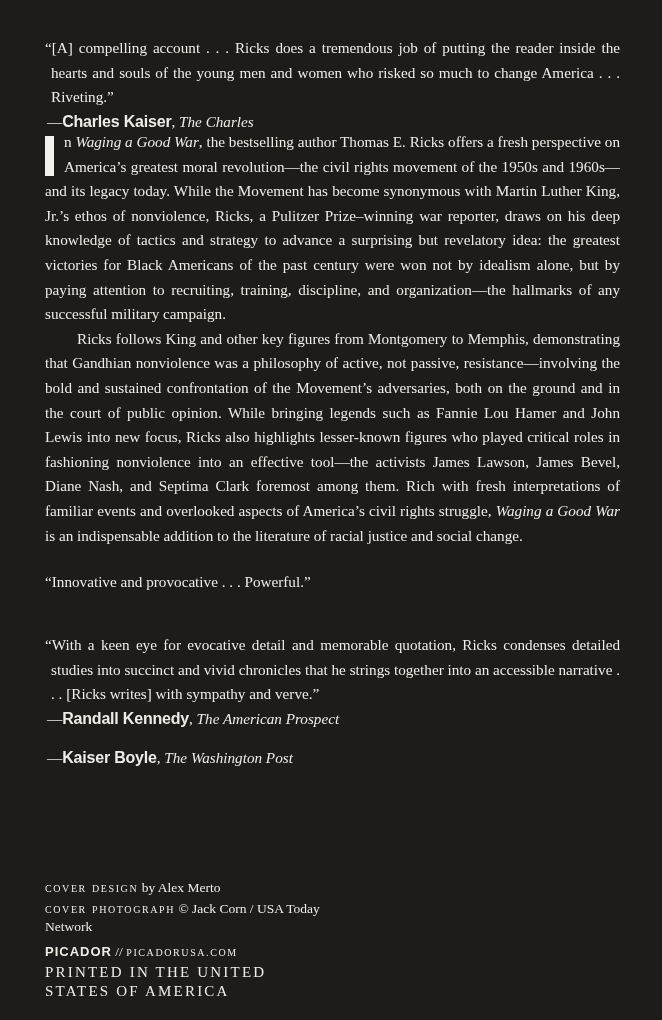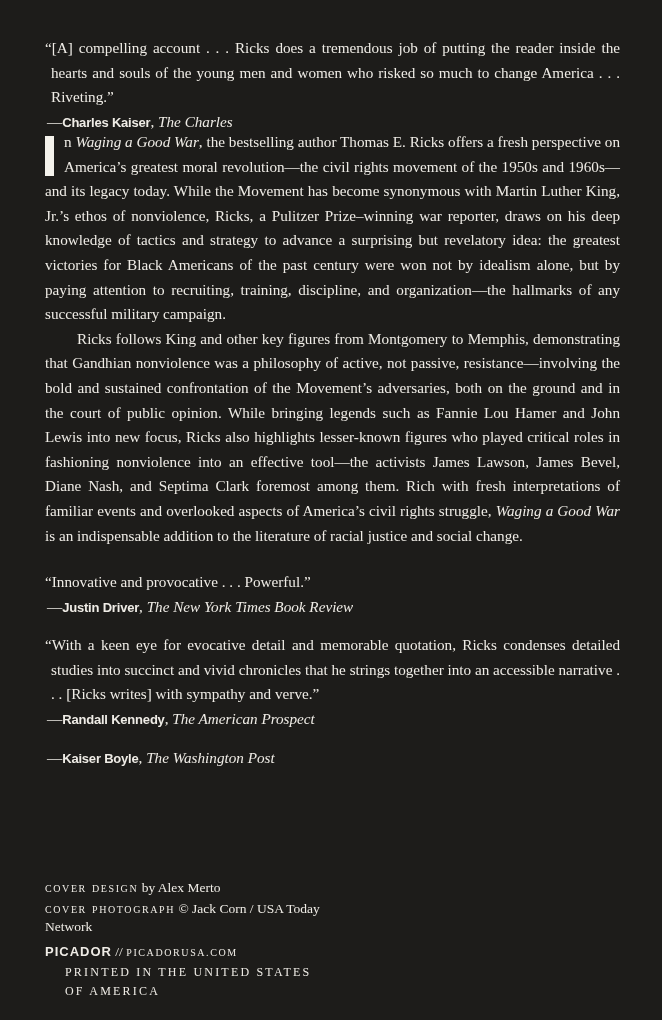--- a/index.html
+++ b/index.html
@@ -7,53 +7,52 @@
     width: 662px; height: 1020px; overflow: hidden;
     background: #1d1c1a;
     color: #efece6;
     font-family: "Liberation Serif", "DejaVu Serif", serif;
   }
   .page { position: relative; width: 662px; height: 744px; }
   .block { position: absolute; left: 45px; width: 575px; }
   .quote { font-size: 15.2px; line-height: 24.5px; }
   .quote .q-text { margin: 0; text-indent: -6px; padding-left: 6px; text-align: justify; text-align-last: left; }
   .quote .attr { margin: 0; padding-left: 2px; }
-  .attr .name { font-family: "Liberation Sans", "DejaVu Sans", sans-serif; font-weight: bold; font-size: 13px; letter-spacing: -0.2px; }
+  .attr .name { font-family: "Liberation Sans", "DejaVu Sans", sans-serif; font-weight: bold; font-size: 16px; letter-spacing: -0.2px; }
   .attr .pub { font-style: italic; }
   .body { font-size: 15.2px; line-height: 24.6px; text-align: justify; }
   .body p { margin: 0; }
   .body p.indent { text-indent: 32px; }
   .dropcap {
     float: left; width: 9px; height: 40px; background: #f4f2ec;
     margin: 6px 10px 0 0;
   }
   .credits { font-size: 13.5px; line-height: 18.5px; }
   .credits .sc { font-variant: small-caps; letter-spacing: 1.6px; font-size: 14px; }
   .credits .picador { font-family: "Liberation Sans", "DejaVu Sans", sans-serif; font-weight: bold; letter-spacing: 1px; font-size: 13px; }
   .credits .site { letter-spacing: 1.6px; font-size: 10px; text-transform: uppercase; }
-  .credits .printed { letter-spacing: 2.2px; font-size: 12px; text-transform: uppercase; margin-left: 20px; }
+  .credits .printed { letter-spacing: 2.2px; font-size: 15px; text-transform: uppercase; }
 </style>
 </head>
 <body>
 
 <div class="page">
 
   <div class="block quote" style="top:36px;">
     <p class="q-text">“[A] compelling account . . . Ricks does a tremendous job of putting the reader inside the hearts and souls of the young men and women who risked so much to change America . . . Riveting.”</p>
     <p class="attr"><span>—</span><span class="name">Charles Kaiser</span><span>, </span><span class="pub">The Charles</span></p>
   </div>
 
   <div class="block body" style="top:130px;">
     <p><span class="dropcap"></span><span>n </span><em>Waging a Good War</em><span>, the bestselling author Thomas E. Ricks offers a fresh perspective on America’s greatest moral revolution—the civil rights movement of the 1950s and 1960s—and its legacy today. While the Movement has become synonymous with Martin Luther King, Jr.’s ethos of nonviolence, Ricks, a Pulitzer Prize–winning war reporter, draws on his deep knowledge of tactics and strategy to advance a surprising but revelatory idea: the greatest victories for Black Americans of the past century were won not by idealism alone, but by paying attention to recruiting, training, discipline, and organization—the hallmarks of any successful military campaign.</span></p>
     <p class="indent"><span>Ricks follows King and other key figures from Montgomery to Memphis, demonstrating that Gandhian nonviolence was a philosophy of active, not passive, resistance—involving the bold and sustained confrontation of the Movement’s adversaries, both on the ground and in the court of public opinion. While bringing legends such as Fannie Lou Hamer and John Lewis into new focus, Ricks also highlights lesser-known figures who played critical roles in fashioning nonviolence into an effective tool—the activists James Lawson, James Bevel, Diane Nash, and Septima Clark foremost among them. Rich with fresh interpretations of familiar events and overlooked aspects of America’s civil rights struggle, </span><em>Waging a Good War</em><span> is an indispensable addition to the literature of racial justice and social change.</span></p>
   </div>
 
   <div class="block quote" style="top:570px;">
     <p class="q-text">“Innovative and provocative . . . Powerful.”</p>
-    <p class="attr"><span>—</span><span class="name">Justin Driver</span><span>, </span><span class="pub">The New York Times Book Review</span></p>
   </div>
 
   <div class="block quote" style="top:633px;">
     <p class="q-text">“With a keen eye for evocative detail and memorable quotation, Ricks condenses detailed studies into succinct and vivid chronicles that he strings together into an accessible narrative . . . [Ricks writes] with sympathy and verve.”</p>
     <p class="attr"><span>—</span><span class="name">Randall Kennedy</span><span>, </span><span class="pub">The American Prospect</span></p>
   </div>
 
   <div class="block quote" style="top:746px;">
     <p class="attr"><span>—</span><span class="name">Kaiser Boyle</span><span>, </span><span class="pub">The Washington Post</span></p>
   </div>

